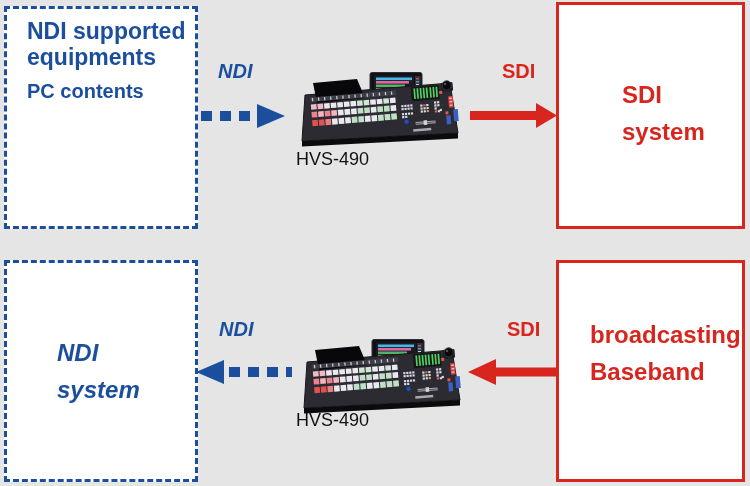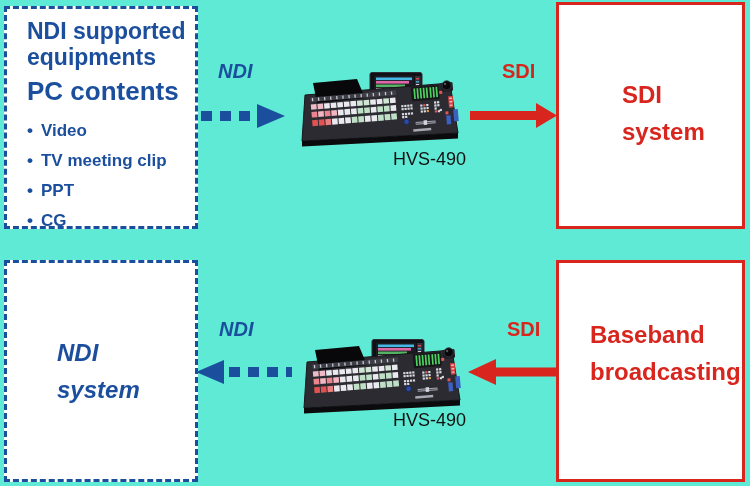--- a/index.html
+++ b/index.html
@@ -1,36 +1,36 @@
 <!DOCTYPE html>
 <html><head>
 <meta charset="utf-8">
 <style>
   html,body{margin:0;padding:0;background:#fff;}
   .canvas{
-    position:relative;width:750px;height:486px;background:#5eead4;overflow:hidden;
+    position:relative;width:750px;height:486px;background:#e5e5e5;overflow:hidden;
     font-family:"Liberation Sans", sans-serif;
   }
   .box{position:absolute;box-sizing:border-box;background:#fff;}
   .box.dashed{border:3px dashed #1b4f9e;}
   .box.solid{border:3px solid #d8251e;}
   .blue-text{color:#1b4f9e;font-style:italic;}
   .red-text{color:#d8251e;margin-left:8px;}
   .box-title{font-size:23px;font-weight:700;line-height:26px;color:#1b4f9e;}
-  .box-subtitle{font-size:26px;font-weight:700;line-height:26px;color:#1b4f9e;margin-top:8px;}
+  .box-subtitle{font-size:20px;font-weight:700;line-height:26px;color:#1b4f9e;margin-top:8px;}
   .src-box-inner{position:absolute;left:20px;top:9px;width:162px;}
   ul.bullets{list-style:none;margin:12px 0 0 0;padding:0;}
   ul.bullets li{
     font-size:17px;font-weight:700;line-height:30px;color:#1b4f9e;white-space:nowrap;
   }
   ul.bullets li::before{content:"\2022";margin-right:8px;}
   .conn-label{position:absolute;font-size:20px;font-weight:700;white-space:nowrap;}
   .big-lines{position:absolute;font-size:24px;font-weight:700;line-height:37px;white-space:nowrap;}
   .device-label{
-    position:absolute;left:296px;width:170px;text-align:right;
+    position:absolute;left:296px;width:170px;text-align:left;
     font-size:18px;font-weight:400;color:#111111;white-space:nowrap;
   }
   .console-svg{position:absolute;width:162px;height:78px;}
   .overlay{position:absolute;left:0;top:0;pointer-events:none;}
 </style>
 </head>
 <body>
 
 <svg width="0" height="0" style="position:absolute" aria-hidden="true">
   <defs>
@@ -197,26 +197,20 @@
     </symbol>
   </defs>
 </svg>
 
 <div class="canvas">
 
   <div class="box dashed" style="left:4px;top:6px;width:194px;height:223px;">
     <div class="src-box-inner">
       <div class="box-title">NDI supported equipments</div>
       <div class="box-subtitle">PC contents</div>
-      <ul class="bullets">
-        <li>Video</li>
-        <li>TV meeting clip</li>
-        <li>PPT</li>
-        <li>CG</li>
-      </ul>
     </div>
   </div>
 
   <div class="conn-label blue-text" style="left:218px;top:60px;">NDI</div>
   <div class="conn-label red-text" style="left:494px;top:60px;">SDI</div>
 
   <svg class="console-svg" style="left:300px;top:72px;" viewBox="0 0 162 78">
     <use href="#hvs490"></use>
   </svg>
   <div class="device-label" style="top:149px;">HVS-490</div>
@@ -236,22 +230,22 @@
   <div class="conn-label blue-text" style="left:219px;top:318px;">NDI</div>
   <div class="conn-label red-text" style="left:499px;top:318px;">SDI</div>
 
   <svg class="console-svg" style="left:302px;top:339px;" viewBox="0 0 162 78">
     <use href="#hvs490"></use>
   </svg>
   <div class="device-label" style="top:410px;">HVS-490</div>
 
   <div class="box solid" style="left:556px;top:260px;width:189px;height:222px;"></div>
   <div class="big-lines red-text" style="left:582px;top:316px;">
+    <div>broadcasting</div>
     <div>Baseband</div>
-    <div>broadcasting</div>
   </div>
 
   <svg class="overlay" width="750" height="486">
     <g>
       <line x1="201" y1="116" x2="256" y2="116" stroke-width="10" stroke-dasharray="11 8" stroke="#1b4f9e"></line>
       <polygon points="257,104 285,116 257,128" fill="#1b4f9e"></polygon>
     </g>
     <g>
       <rect x="470" y="111" width="68" height="9" fill="#d8251e"></rect>
       <polygon points="536,103 557,115.5 536,128" fill="#d8251e"></polygon>

